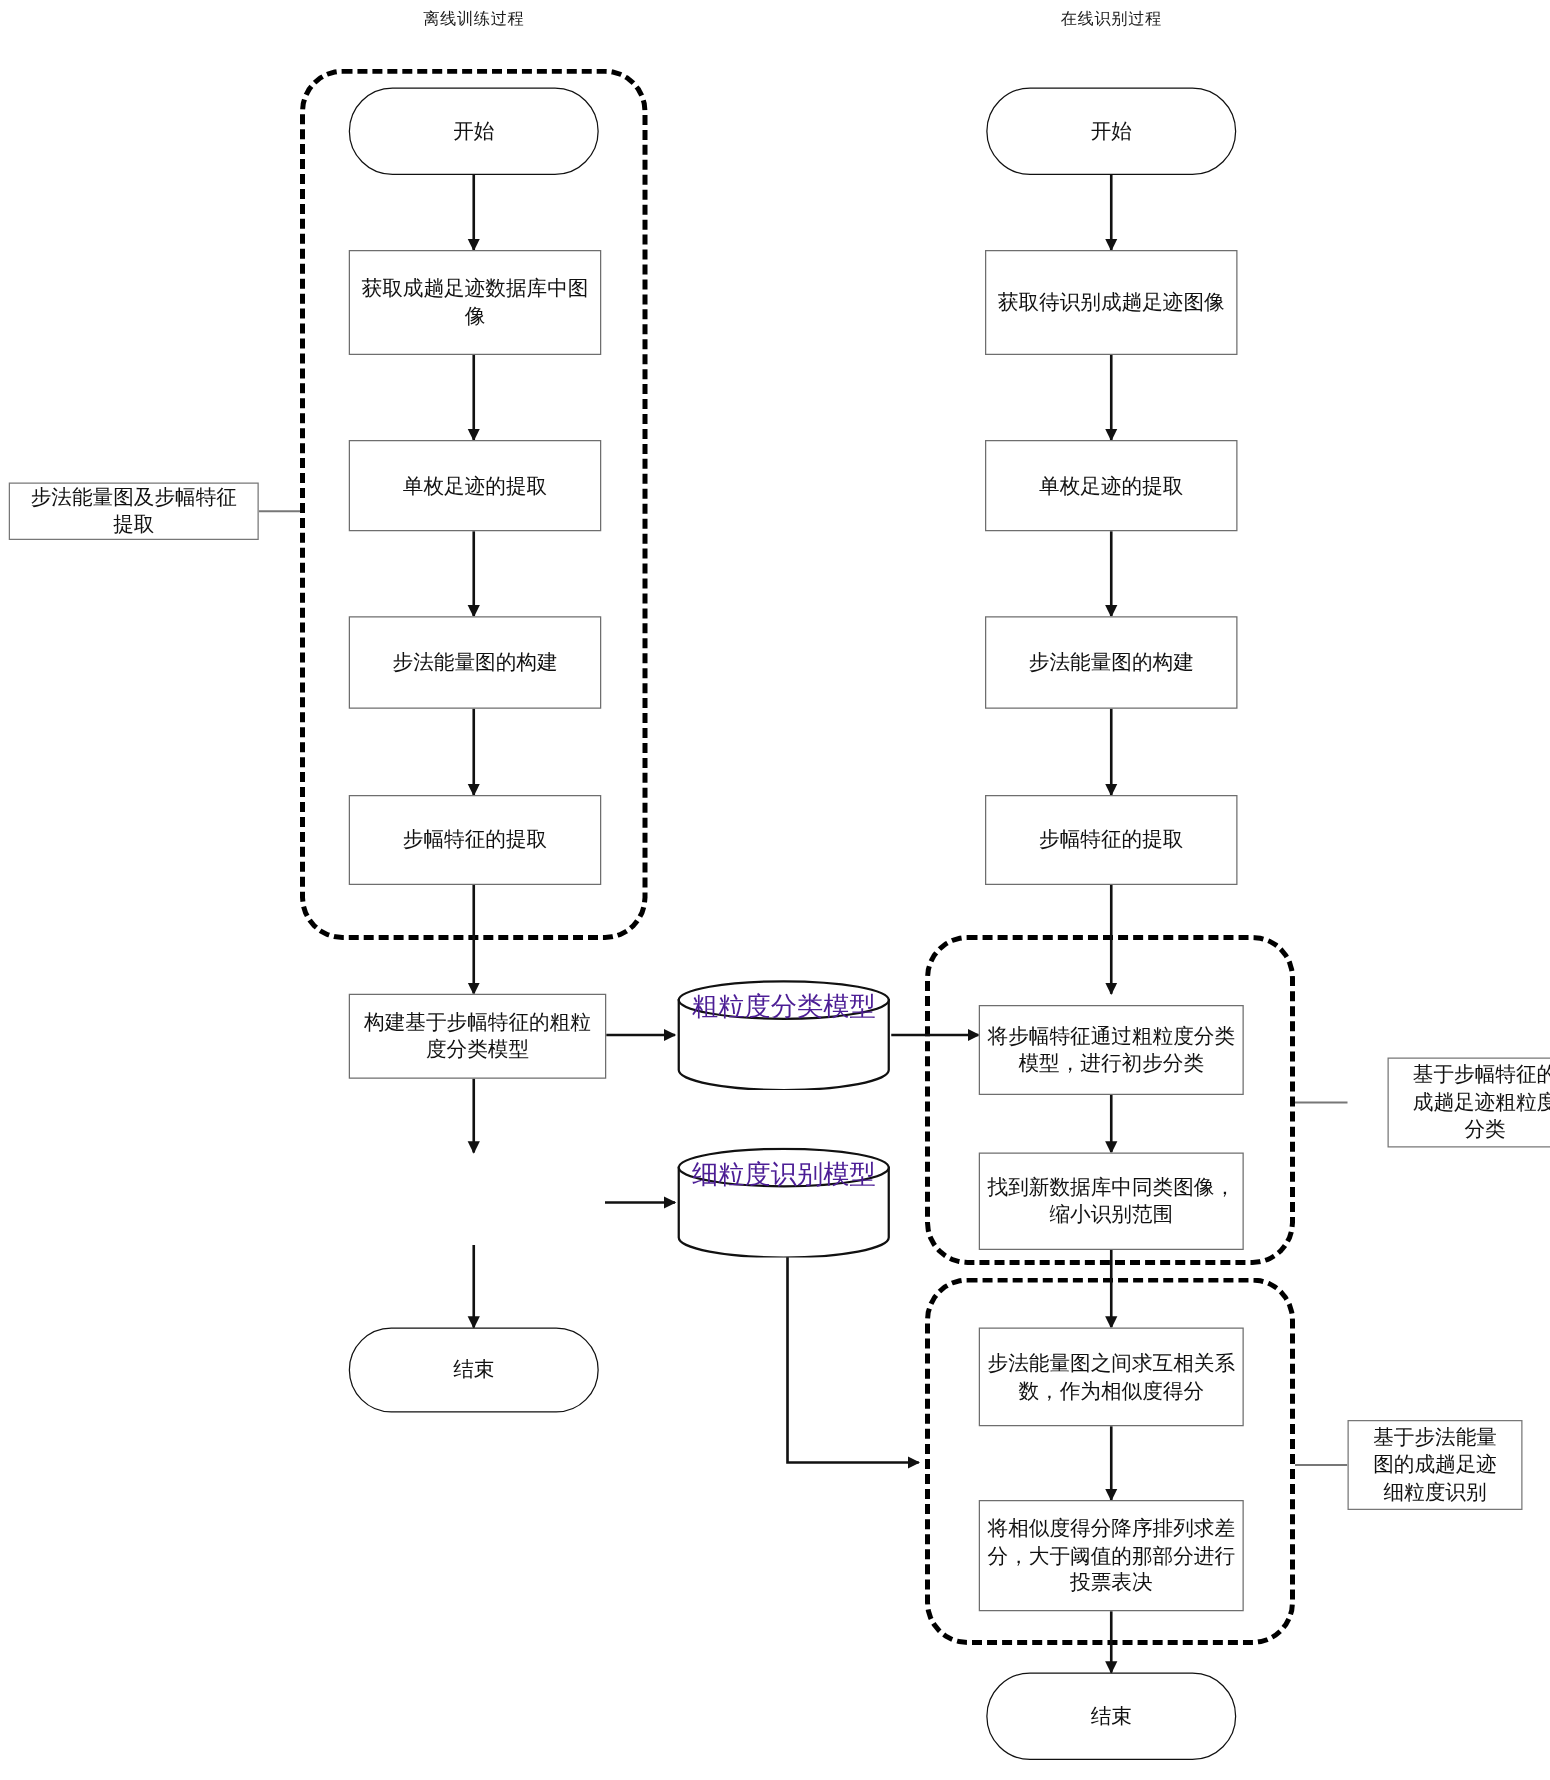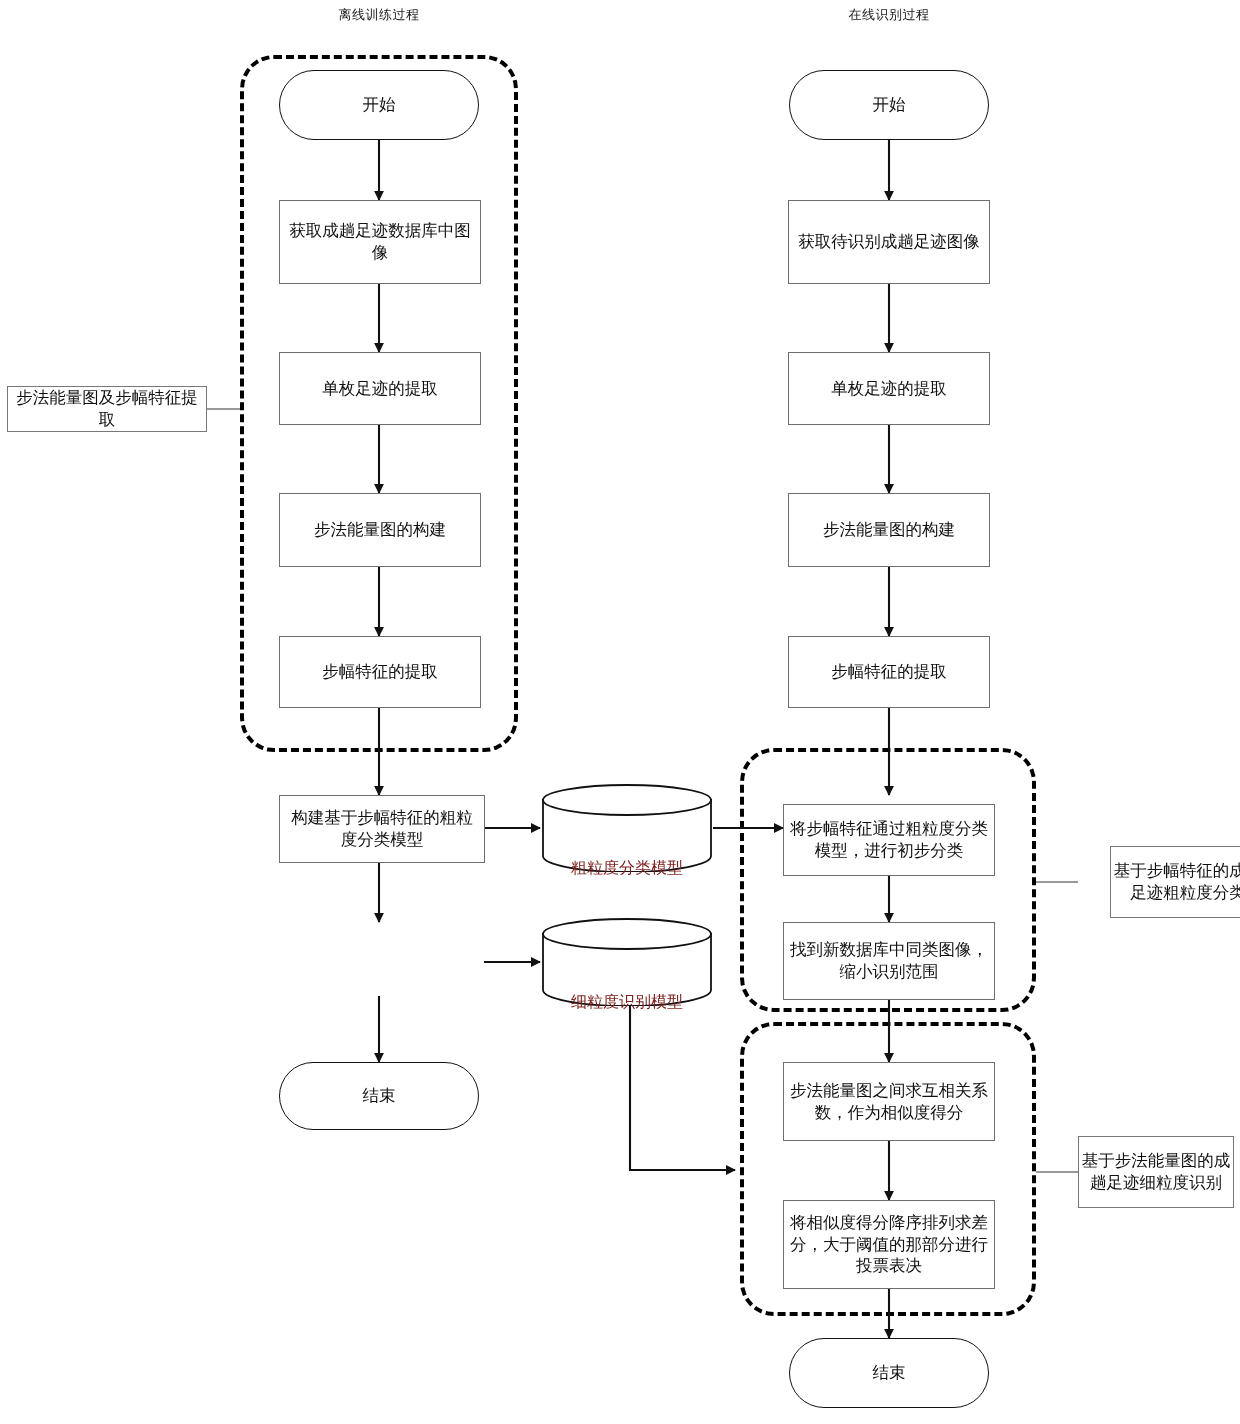--- a/index.html
+++ b/index.html
@@ -51,30 +51,30 @@
   }
   .term {
     border: 1.6px solid #111111;
     border-radius: 60px;
     font-size: 16.5px;
   }
   .note {
     border: 1.4px solid #777777;
     font-size: 16.5px;
     line-height: 1.32;
-    padding: 2px 2px;
+    padding: 2px 13px;
   }
   .cyl {
     position: absolute;
     display: flex;
-    align-items: flex-end;
+    align-items: flex-start;
     justify-content: center;
     text-align: center;
-    font-size: 16px;
-    color: #7f1d1d;
+    font-size: 21px;
+    color: #4c1d95;
   }
   .cyl .cyl-svg {
     position: absolute;
     left: 0;
     top: 0;
   }
   .cyl .cyl-label {
     position: relative;
     z-index: 2;
     transform: translateY(7px);
@@ -230,17 +230,17 @@
   </div>
 
   <div class="node note" style="left:7px; top:386px; width:200px; height:46px;">
     <span class="txt">步法能量图及步幅特征提取</span>
   </div>
 
   <div class="node note" style="left:1078px; top:846px; width:156px; height:72px;margin-left:32px;">
     <span class="txt">基于步幅特征的成趟足迹粗粒度分类</span>
   </div>
 
-  <div class="node note" style="left:1078px; top:1136px; width:156px; height:72px;">
+  <div class="node note" style="left:1078px; top:1136px; width:140px; height:72px;">
     <span class="txt">基于步法能量图的成趟足迹细粒度识别</span>
   </div>
 
 </div>
 
 </body></html>

